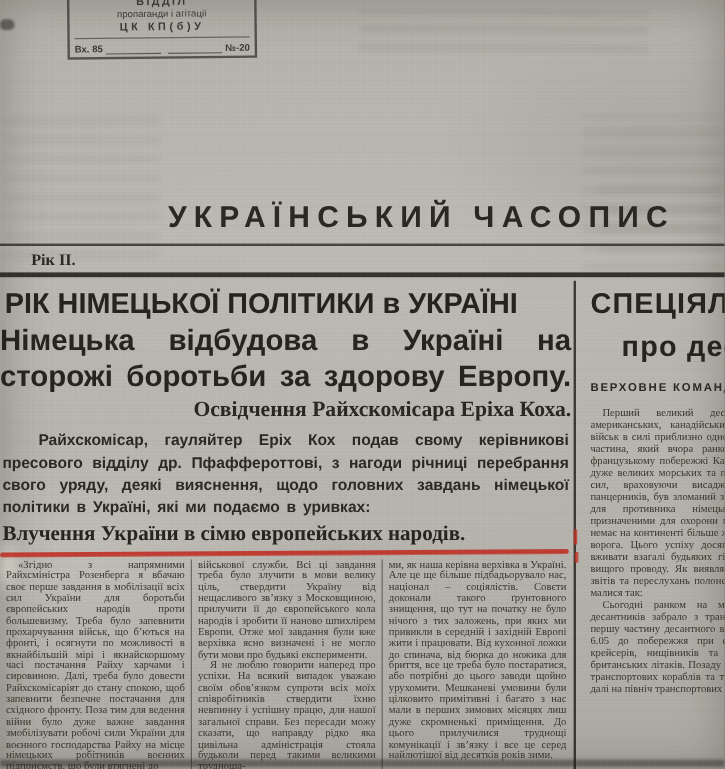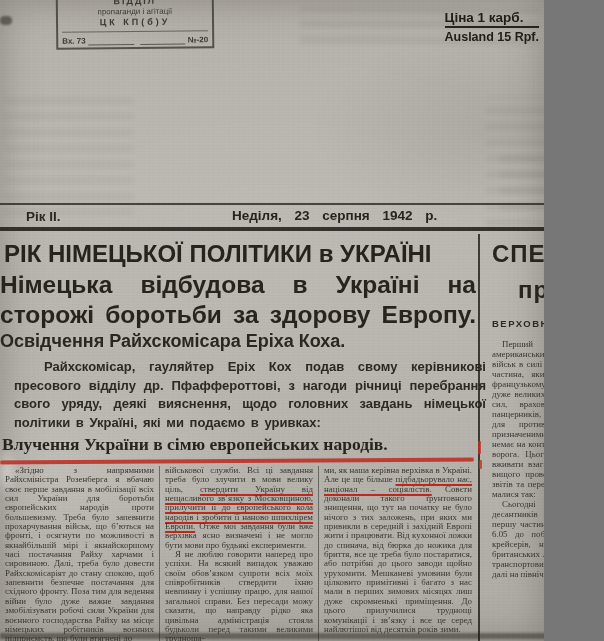--- a/index.html
+++ b/index.html
@@ -1,17 +1,17 @@
 <!DOCTYPE html>
 <html><head>
 <meta charset="utf-8">
 <style>
   html,body{margin:0;padding:0;background:#777;}
   .page{
-    position:relative;width:544px;height:641px;overflow:hidden;
+    position:relative;width:604px;height:641px;overflow:hidden;
     font-family:"Liberation Serif",serif;color:#2c2923;
     background:
       radial-gradient(ellipse 300px 160px at 12% 74%, rgba(255,255,255,.14), transparent 70%),
       radial-gradient(ellipse 260px 140px at 90% 20%, rgba(0,0,0,.07), transparent 70%),
       radial-gradient(ellipse 500px 300px at 50% 40%, rgba(255,255,255,.05), transparent 75%),
       linear-gradient(180deg,#b5b2ab 0%,#bab7b0 30%,#b6b3ac 70%,#aeaba4 100%);
     box-shadow:inset 0 0 40px rgba(60,55,45,.35);
   }
   .grain{position:absolute;inset:0;pointer-events:none;opacity:.5;
     background:
@@ -33,46 +33,46 @@
   
   .price{right:5px;top:10px;text-align:left;color:#1f1d19;font-family:"Liberation Sans",sans-serif;}
   .price .p1{font-weight:bold;font-size:13.5px;border-bottom:2px solid #25231f;padding-bottom:1px;}
   .price .p2{font-weight:bold;font-size:12.5px;margin-top:2px;}
   
   .masthead{left:20px;top:38px;width:582px;height:148px;}
   .masthead svg{width:582px;height:148px;filter:blur(.4px);}
   .subtitle{left:140px;top:167px;white-space:nowrap;font-family:"Liberation Sans",sans-serif;
     font-weight:bold;font-size:25px;letter-spacing:6px;color:#2a2822;filter:blur(.3px);}
   .rule-thin{left:0;top:203px;width:604px;height:2px;background:rgba(32,30,26,.75);}
-  .issue{left:26px;top:209px;font-family:Liberation Sans, sans-serif;font-weight:bold;font-size:13.5px;color:#2a2822;}
+  .issue{left:26px;top:209px;font-family:Liberation Serif, serif;font-weight:bold;font-size:13.5px;color:#2a2822;}
   .date{left:232px;top:208px;font-family:"Liberation Sans",sans-serif;font-weight:bold;font-size:13.5px;
     word-spacing:9px;color:#25231e;white-space:nowrap;}
   .rule-thick{left:0;top:227px;width:604px;height:4px;background:rgba(28,26,22,.85);}
   
   .h1{left:4px;top:240px;width:472px;font-family:"Liberation Sans",sans-serif;font-weight:bold;
     font-size:24px;color:#25231d;text-align:justify;text-align-last:justify;white-space:nowrap;
     display:flex;justify-content:space-between;filter:blur(.25px);}
   .h2{left:0;top:270px;width:476px;font-family:"Liberation Sans",sans-serif;font-weight:bold;
     font-size:24.5px;line-height:30px;color:#27241e;text-align:justify;text-align-last:justify;filter:blur(.25px);}
-  .h3{left:0;top:331px;width:476px;text-align:left;font-family:Liberation Sans, sans-serif;
+  .h3{left:0;top:331px;width:476px;text-align:right;font-family:Liberation Serif, serif;
     font-weight:bold;font-size:18px;color:#2a2721;filter:blur(.25px);}
   .lead{left:2px;top:358px;width:472px;font-family:"Liberation Sans",sans-serif;font-weight:bold;
     font-size:13px;line-height:18.5px;text-align:justify;text-indent:30px;color:#2c2923;
-    word-spacing:2px;filter:blur(.2px);margin-left:12px;}
+    word-spacing:2px;filter:blur(.2px);}
   .sect{left:2px;top:434px;width:472px;font-family:Liberation Serif, serif;font-weight:bold;
     font-size:17.5px;color:#27241e;display:flex;justify-content:space-between;white-space:nowrap;filter:blur(.2px);}
   .sect-redline{left:0px;top:459px;width:474px;height:4px;background:#c0281c;border-radius:2px;
     transform:rotate(-.35deg);opacity:.85;filter:blur(.3px);}
   .cols{left:0;top:466px;width:477px;height:175px;display:flex;overflow:hidden;}
   .col{width:159px;padding:0 5px;box-sizing:border-box;font-size:8.9px;line-height:9.35px;
     text-align:justify;color:#3a362e;filter:blur(.15px);}
   .col + .col{border-left:1px solid rgba(44,42,36,.55);}
   .col p{margin:0;text-indent:10px;}
   .col p.noindent{text-indent:0;}
-  .red-u{text-decoration:underline;text-decoration-color:#c0281c;text-decoration-thickness:2px;text-underline-offset:1.5px;}
+  .red-u{text-decoration-color:#c0281c;text-decoration-thickness:2px;text-underline-offset:1.5px;}
   
   .vdiv{left:478px;top:234px;width:2px;height:407px;background:rgba(30,28,24,.8);}
   .rc{left:480px;top:240px;width:200px;padding-left:12px;box-sizing:border-box;}
   .rc .t1{font-family:"Liberation Sans",sans-serif;font-weight:bold;font-size:24px;color:#27241e;
     white-space:nowrap;letter-spacing:1px;filter:blur(.3px);}
   .rc .t2{font-family:"Liberation Sans",sans-serif;font-weight:bold;font-size:24px;color:#27241e;
     white-space:nowrap;margin:8px 0 0 26px;letter-spacing:1px;filter:blur(.3px);}
   .rc .kick{font-family:"Liberation Sans",sans-serif;font-weight:bold;font-size:9.5px;
     letter-spacing:1.5px;white-space:nowrap;margin-top:14px;color:#2c2923;}
   .rc .body{margin-top:10px;width:186px;font-size:8.9px;line-height:10px;text-align:justify;
@@ -96,36 +96,32 @@
   <div class="ghost" style="left:500px;top:150px;width:100px;height:60px;opacity:.35;"></div>
 
   <div class="abs corner-mark"></div>
   <div class="abs stain"></div>
 
   <div class="abs stamp">
     <div class="s1">ВІДДІЛ</div>
     <div class="s2">пропаганди і агітації</div>
     <div class="s3">ЦК КП(б)У</div>
     <div class="row">
-      <span>Вх. 73</span>
+      <span>Вх. 85</span>
       <span class="blank"></span>
       <span class="blank"></span>
       <span>№-20</span>
     </div>
   </div>
 
-  <div class="abs price">
-    <div class="p1">Ціна 1 карб.</div>
-    <div class="p2">Ausland 15 Rpf.</div>
-  </div>
 
+  <div class="abs subtitle">УКРАЇНСЬКИЙ ЧАСОПИС</div>
 
   <div class="abs rule-thin"></div>
   <div class="abs issue">Рік II.</div>
-  <div class="abs date">Неділя, 23 серпня 1942 р.</div>
   <div class="abs rule-thick"></div>
 
   <div class="abs h1">РІК НІМЕЦЬКОЇ ПОЛІТИКИ в УКРАЇНІ</div>
   <div class="abs h2">Німецька відбудова в Україні на сторожі боротьби за здорову Европу.</div>
   <div class="abs h3">Освідчення Райхскомісара Еріха Коха.</div>
   <div class="abs lead">Райхскомісар, гауляйтер Еріх Кох подав свому керівникові пресового відділу др. Пфаффероттові, з нагоди річниці перебрання свого уряду, деякі вияснення, щодо головних завдань німецької політики в Україні, які ми подаємо в уривках:</div>
   <div class="abs sect">Влучення України в сімю европейських народів.</div>
   <div class="abs sect-redline"></div>
 
   <div class="abs cols">

